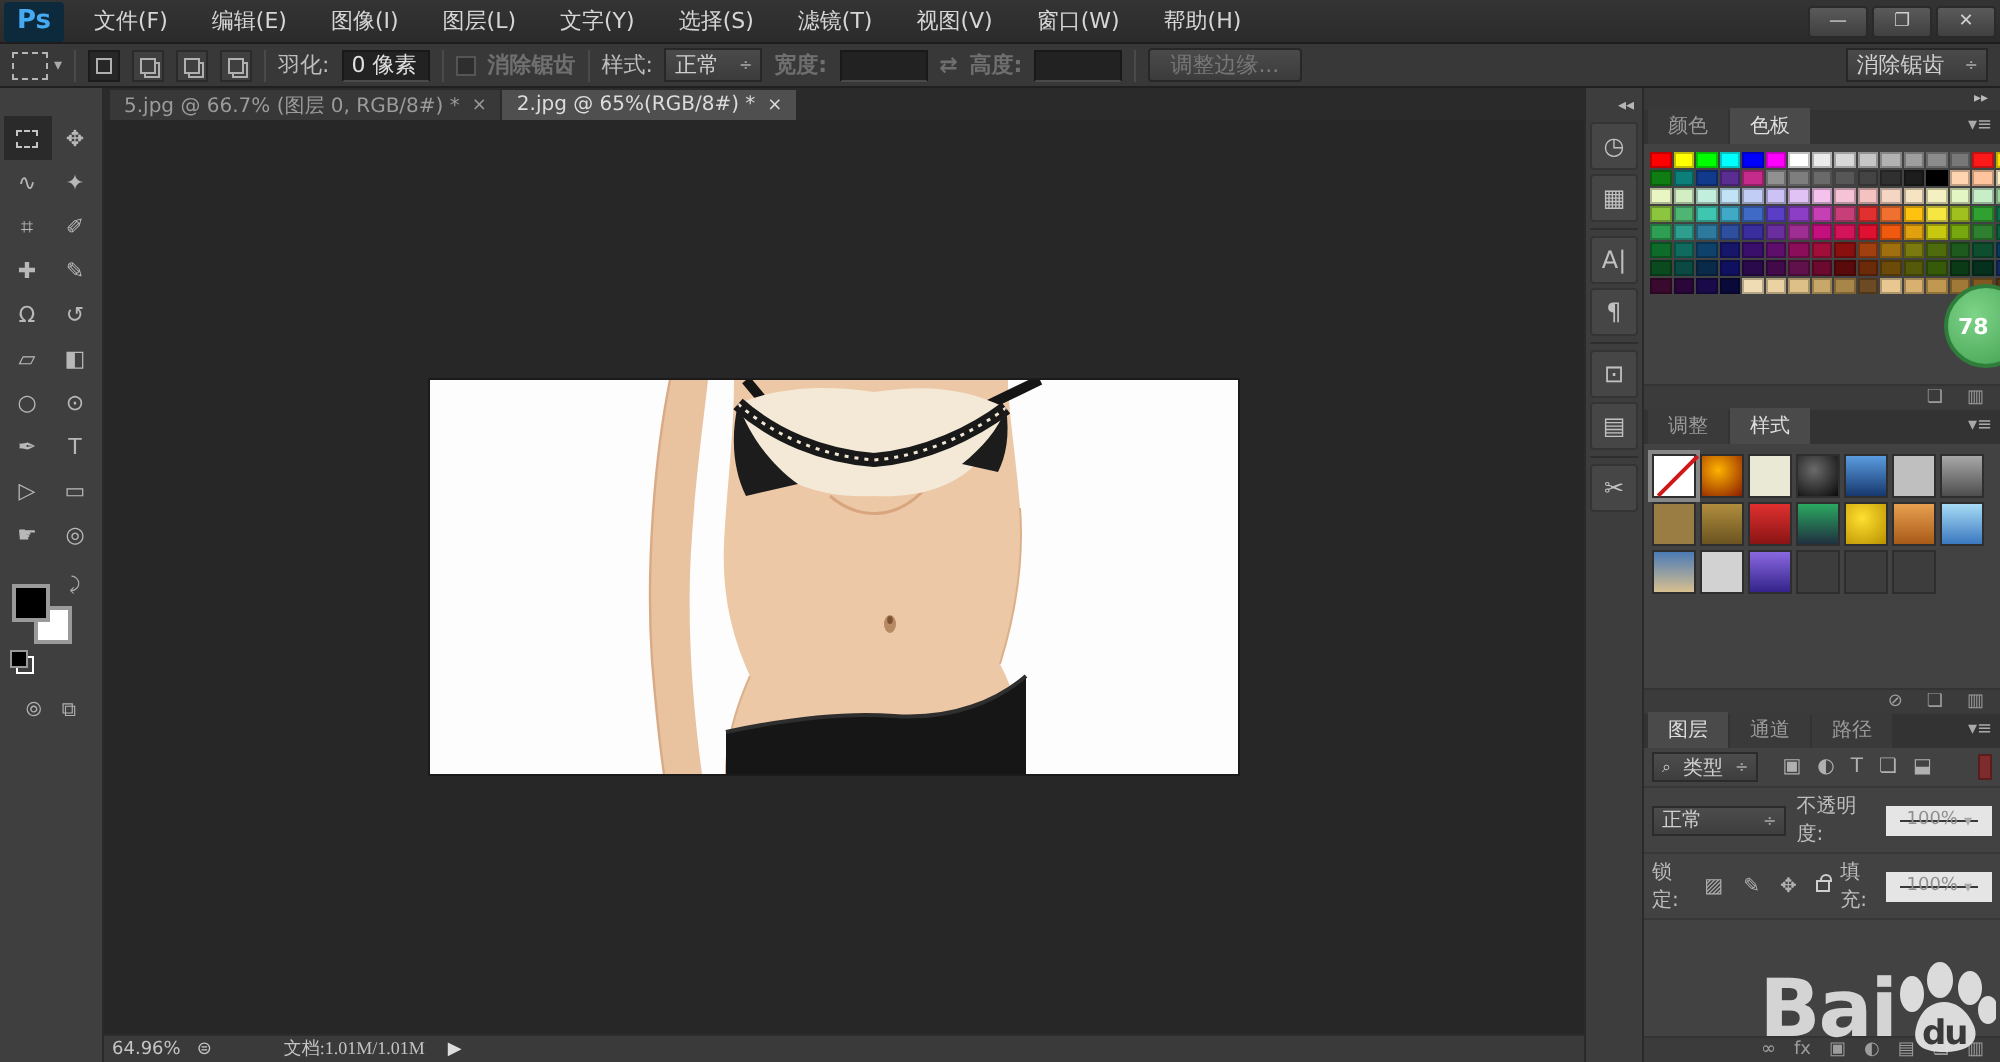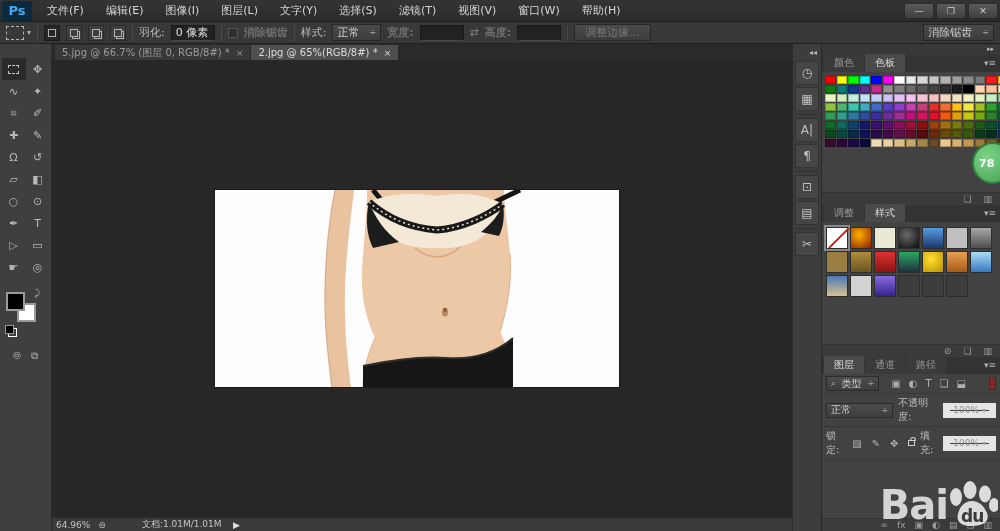--- a/index.html
+++ b/index.html
@@ -249,21 +249,21 @@
           <ellipse cx="230" cy="120" rx="1.4" ry="2" fill="#7d5336"></ellipse>
 
           <path d="M148,176 C176,170 206,166 232,168 C262,170 284,160 298,148 L298,197 L148,197 Z" fill="#161616"></path>
           <path d="M148,176 C176,170 206,166 232,168 C262,170 284,160 298,148" fill="none" stroke="#2e2e2e" stroke-width="2"></path>
         </svg>
       </div>
     </div>
     <div class="statusbar">
       <span>64.96%</span>
       <span>⊜</span>
-      <span style="margin-left:28px;">文档:1.01M/1.01M</span>
+      <span style="margin-left:28px;font-family:Liberation Serif, serif;">文档:1.01M/1.01M</span>
       <span class="status-arrow">▶</span>
     </div>
   </div>
 
   <div class="dock">
     <div class="dock-collapse">◂◂</div>
     <div id="dock-icons">
         <div class="dock-icon">◷</div>
         <div class="dock-icon">▦</div>
         <div class="dock-sep"></div>

